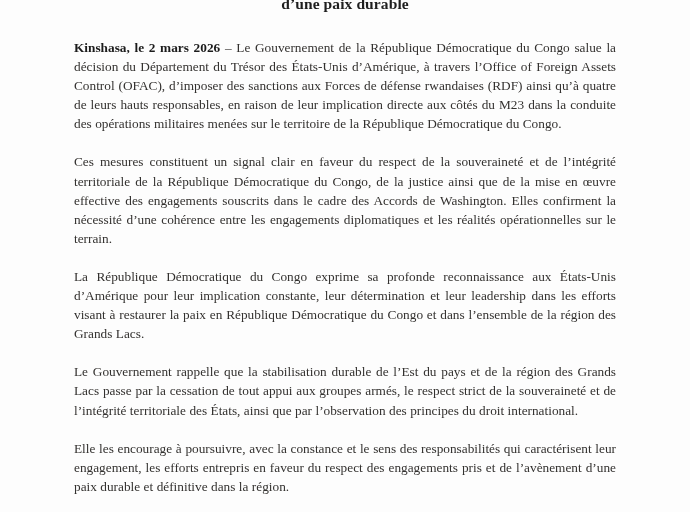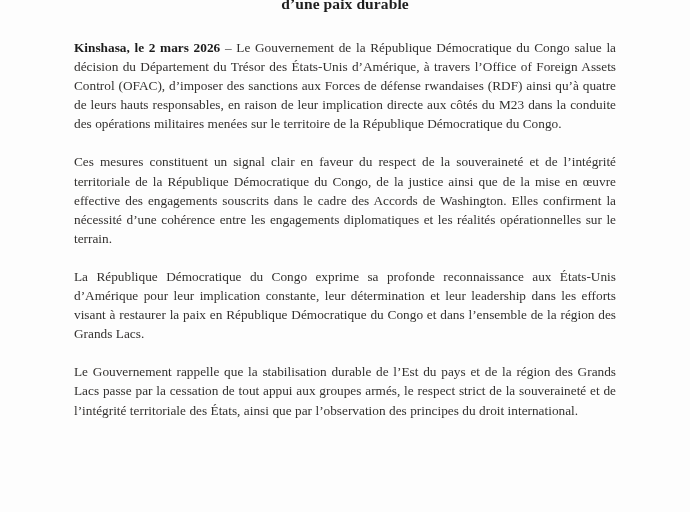--- a/index.html
+++ b/index.html
@@ -93,17 +93,18 @@
       <p class="para">
         <span class="lead">Kinshasa, le 2 mars 2026</span><span> – </span><span>Le Gouvernement de la République Démocratique du Congo salue la décision du Département du Trésor des États-Unis d’Amérique, à travers l’Office of Foreign Assets Control (OFAC), d’imposer des sanctions aux Forces de défense rwandaises (RDF) ainsi qu’à quatre de leurs hauts responsables, en raison de leur implication directe aux côtés du M23 dans la conduite des opérations militaires menées sur le territoire de la République Démocratique du Congo.</span>
       </p>
 
       <p class="para">Ces mesures constituent un signal clair en faveur du respect de la souveraineté et de l’intégrité territoriale de la République Démocratique du Congo, de la justice ainsi que de la mise en œuvre effective des engagements souscrits dans le cadre des Accords de Washington. Elles confirment la nécessité d’une cohérence entre les engagements diplomatiques et les réalités opérationnelles sur le terrain.</p>
 
       <p class="para">La République Démocratique du Congo exprime sa profonde reconnaissance aux États-Unis d’Amérique pour leur implication constante, leur détermination et leur leadership dans les efforts visant à restaurer la paix en République Démocratique du Congo et dans l’ensemble de la région des Grands Lacs.</p>
 
       <p class="para">Le Gouvernement rappelle que la stabilisation durable de l’Est du pays et de la région des Grands Lacs passe par la cessation de tout appui aux groupes armés, le respect strict de la souveraineté et de l’intégrité territoriale des États, ainsi que par l’observation des principes du droit international.</p>
 
+      <p class="para clipped-tail">Elle les encourage à poursuivre, avec la constance et le sens des responsabilités qui caractérisent leur engagement, les efforts entrepris en faveur du respect des engagements pris et de l’avènement d’une paix durable et définitive dans la région.</p>
 
     </div>
   </div>
 
 </div>
 
 </body></html>

